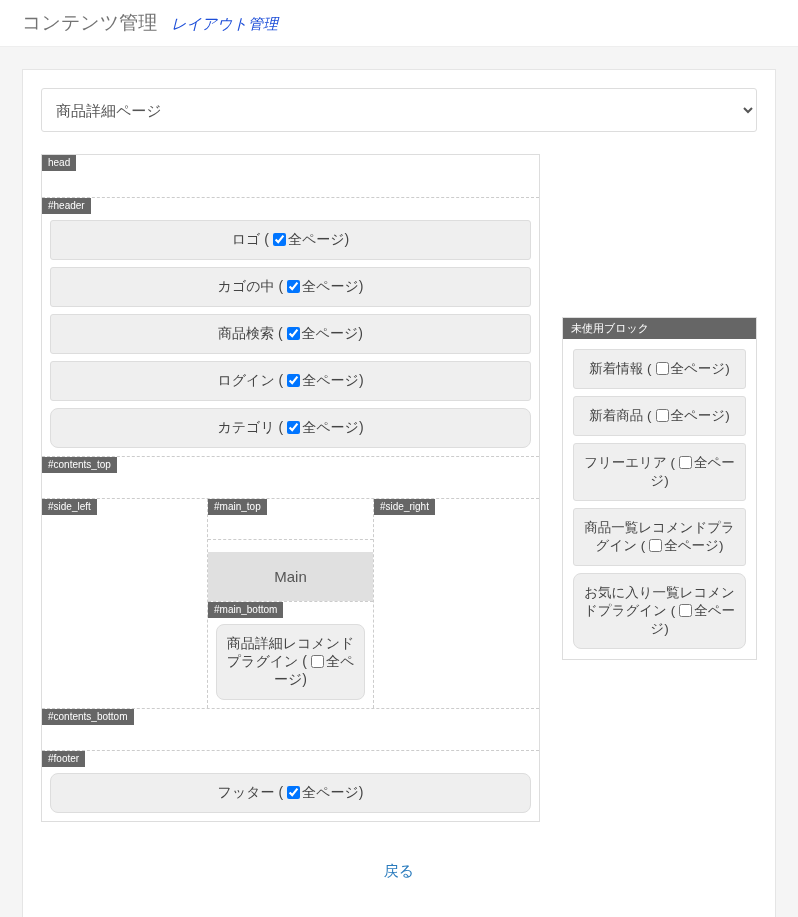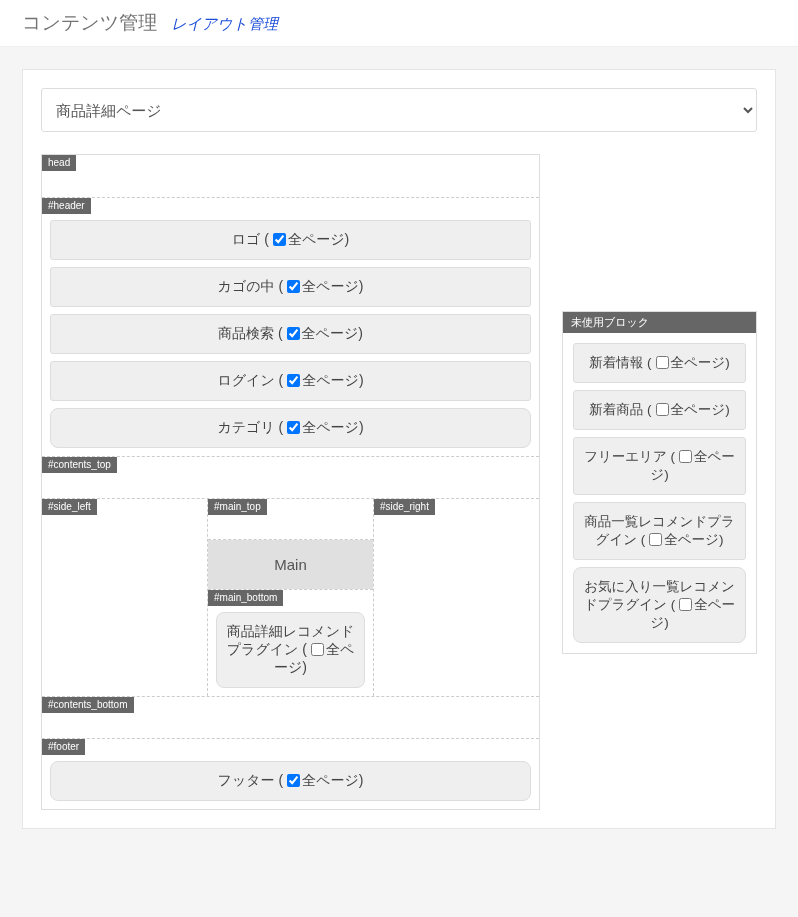--- a/index.html
+++ b/index.html
@@ -179,21 +179,21 @@
           <div class="mid-col">
             <div class="sub-region">
               <span class="region-tag">#side_left</span>
             </div>
           </div>
           <div class="mid-col">
             <div class="sub-region">
               <span class="region-tag">#main_top</span>
             </div>
             <div class="sub-region" style="padding:0">
-              <div class="main-block" style="margin-top:0">Main</div>
+              <div class="main-block" style="margin-top:12px">Main</div>
             </div>
             <div class="sub-region">
               <span class="region-tag">#main_bottom</span>
               <div class="region-inner">
                   <div class="blk"><span>商品詳細レコメンドプラグイン (</span><input type="checkbox" class="cb" style=""><span>全ページ)</span></div>
                 </div>
             </div>
           </div>
           <div class="mid-col">
             <div class="sub-region">
@@ -220,15 +220,18 @@
         <div class="sidebar-body">
             <div class="blk"><span>新着情報 (</span><input type="checkbox" class="cb" style=""><span>全ページ)</span></div>
             <div class="blk"><span>新着商品 (</span><input type="checkbox" class="cb" style=""><span>全ページ)</span></div>
             <div class="blk"><span>フリーエリア (</span><input type="checkbox" class="cb" style=""><span>全ページ)</span></div>
             <div class="blk"><span>商品一覧レコメンドプラグイン (</span><input type="checkbox" class="cb" style=""><span>全ページ)</span></div>
             <div class="blk"><span>お気に入り一覧レコメンドプラグイン (</span><input type="checkbox" class="cb" style=""><span>全ページ)</span></div>
           </div>
       </div>
     </div>
 
+    <div class="back-row">
+      <a href="#" class="back-link">戻る</a>
+    </div>
 
   </div>
 </div>
 
 </body></html>

